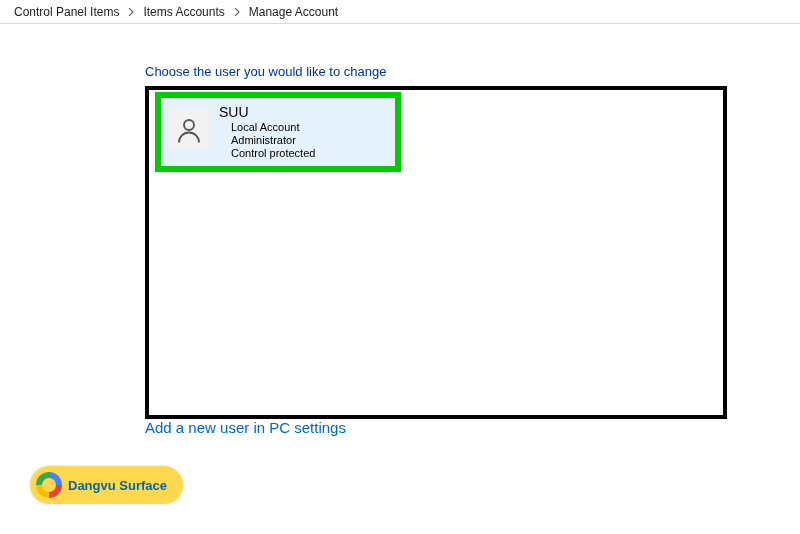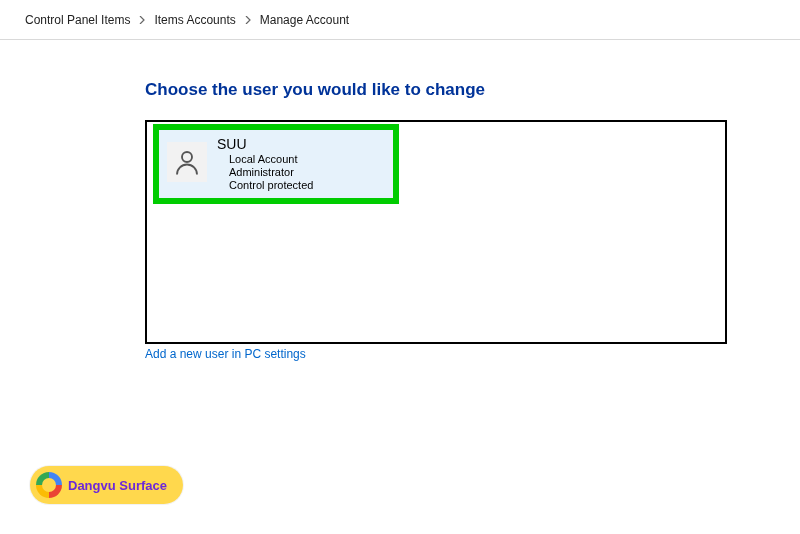--- a/index.html
+++ b/index.html
@@ -9,52 +9,52 @@
       font-family: "Segoe UI", Tahoma, sans-serif;
     }
     body {
       width: 800px;
       height: 534px;
       background: #ffffff;
       position: relative;
       overflow: hidden;
     }
     .breadcrumb-bar {
-      height: 40px;
+      height: 24px;
       border-bottom: 1px solid #d9d9d9;
       display: flex;
       align-items: center;
-      padding: 0 21px;
+      padding: 0 10px;
       font-size: 12px;
       color: #222;
     }
     .breadcrumb-item {
       padding: 2px 4px;
       cursor: default;
     }
     .breadcrumb-sep {
       margin: 0 4px;
       color: #666;
       font-size: 10px;
       display: inline-flex;
       align-items: center;
     }
     .content-area {
       padding: 40px 0 0 145px;
     }
     .page-heading {
       color: #003399;
-      font-size: 17px;
-      font-weight: 700;
-      margin-bottom: 20px;
+      font-size: 13px;
+      font-weight: 400;
+      margin-bottom: 7px;
     }
     .accounts-box {
       width: 582px;
-      height: 224px;
-      border: 2px solid #000000;
+      height: 333px;
+      border: 4px solid #000000;
       background: #ffffff;
       position: relative;
     }
     .account-tile-highlight {
       position: absolute;
       top: 2px;
       left: 6px;
       border: 6px solid #00cc00;
       padding: 0;
     }
@@ -89,21 +89,21 @@
     .account-name {
       font-size: 14px;
       color: #000;
     }
     .account-meta {
       font-size: 11px;
       color: #000;
       padding-left: 12px;
     }
     .add-user-link {
-      font-size: 12px;
+      font-size: 15px;
       color: #0066cc;
       cursor: pointer;
       display: inline-block;
     }
     .site-badge {
       position: absolute;
       left: 30px;
       bottom: 30px;
       background: #ffd84d;
       border-radius: 999px;
@@ -123,21 +123,21 @@
     .site-badge-icon::after {
       content: "";
       position: absolute;
       inset: 6px;
       background: #ffd84d;
       border-radius: 50%;
     }
     .site-badge-text {
       font-size: 13px;
       font-weight: 600;
-      color: #6d28d9;
+      color: #0369a1;
     }
   </style>
 </head>
 <body>
 
 <div class="breadcrumb-bar">
   <span class="breadcrumb-item">Control Panel Items</span>
   <span class="breadcrumb-sep">
     <svg width="8" height="8" viewBox="0 0 8 8">
         <path d="M2 0 L6 4 L2 8" fill="none" stroke="#666" stroke-width="1.2"></path>

